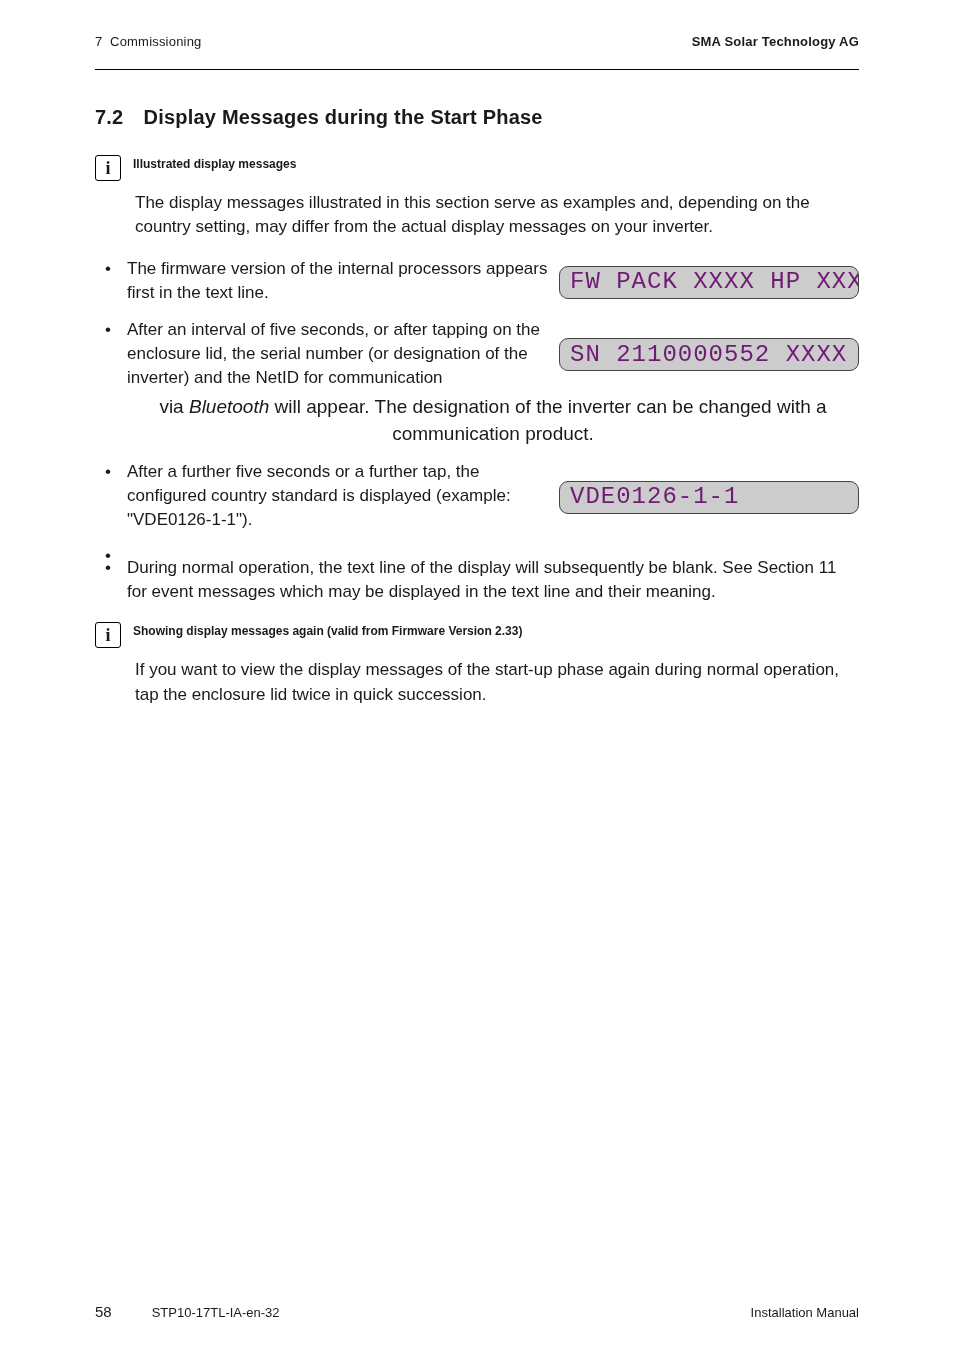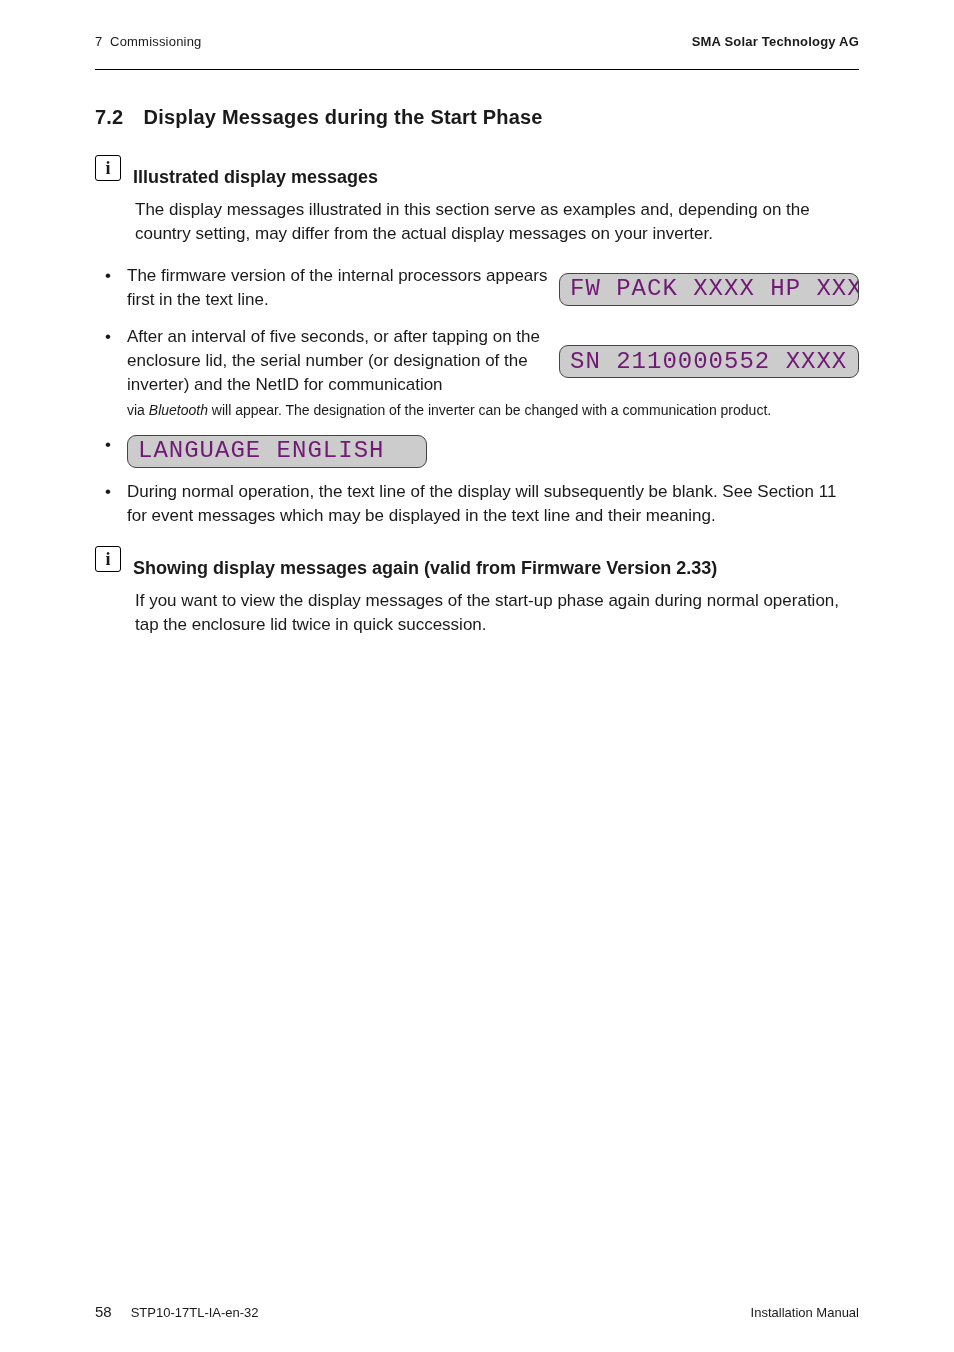--- a/index.html
+++ b/index.html
@@ -56,22 +56,22 @@
     display: flex;
     align-items: center;
     justify-content: center;
     font-family: Georgia, "Times New Roman", serif;
     font-weight: 700;
     font-size: 18px;
     line-height: 1;
   }
   .info-title {
     font-weight: 600;
-    font-size: 18px;
-    margin-top: 12px;
+    font-size: 12px;
+    margin-top: 2px;
   }
   .info-body {
     margin: 10px 0 18px 40px;
     font-size: 17px;
     line-height: 1.42;
   }
   ul.dots {
     list-style: none;
     padding: 0;
     margin: 0 0 0 8px;
@@ -110,35 +110,36 @@
     letter-spacing: 1px;
     color: #701a75;
     overflow: hidden;
   }
   .lcd .seg {
     font-weight: 500;
     white-space: nowrap;
   }
   .lcd-caps { text-transform: uppercase; }
   .continuation {
-    font-size: 14px;
+    font-size: 19px;
     line-height: 1.42;
     margin-top: 4px;
+    text-align: center;
   }
   .footer {
     position: absolute;
     left: var(--margin-l);
     right: var(--margin-r);
     bottom: 32px;
     display: flex;
     justify-content: space-between;
     align-items: baseline;
     font-size: 13px;
   }
-  .footer .pg { font-size: 15px; margin-right: 19px; }
+  .footer .pg { font-size: 15px; margin-right: 40px; }
   .footer-left { display:flex; align-items: baseline; }
   .italic { font-style: italic; }
 </style>
 </head>
 <body>
 
 <div class="page">
 
   <div class="topbar">
     <span>7&nbsp;&nbsp;Commissioning</span>
@@ -175,28 +176,33 @@
           <div class="lcd">
             <span class="seg lcd-caps">SN 2110000552 XXXX</span>
           </div>
         </div>
       </div>
       <div class="continuation">
         <span>via </span><span class="italic">Bluetooth</span><span> will appear. The designation of the inverter can be changed with a communication product.</span>
       </div>
     </li>
 
-
-    <li>
-      <div class="two-col">
+    <li>
+      <div class="two-col">
+        <div class="txt">After a further five seconds or a further tap, the configured country standard is displayed (example: "VDE0126-1-1").</div>
         <div class="disp-wrap">
           <div class="lcd">
-            <span class="seg lcd-caps">LANGUAGE ENGLISH</span>
+            <span class="seg lcd-caps">VDE0126-1-1</span>
           </div>
         </div>
+      </div>
+    </li>
+
+    <li>
+      <div class="two-col">
       </div>
     </li>
 
     <li>
       <div>During normal operation, the text line of the display will subsequently be blank. See Section 11 for event messages which may be displayed in the text line and their meaning.</div>
     </li>
 
   </ul>
 
   <div class="info-row" style="margin-top:18px;">

